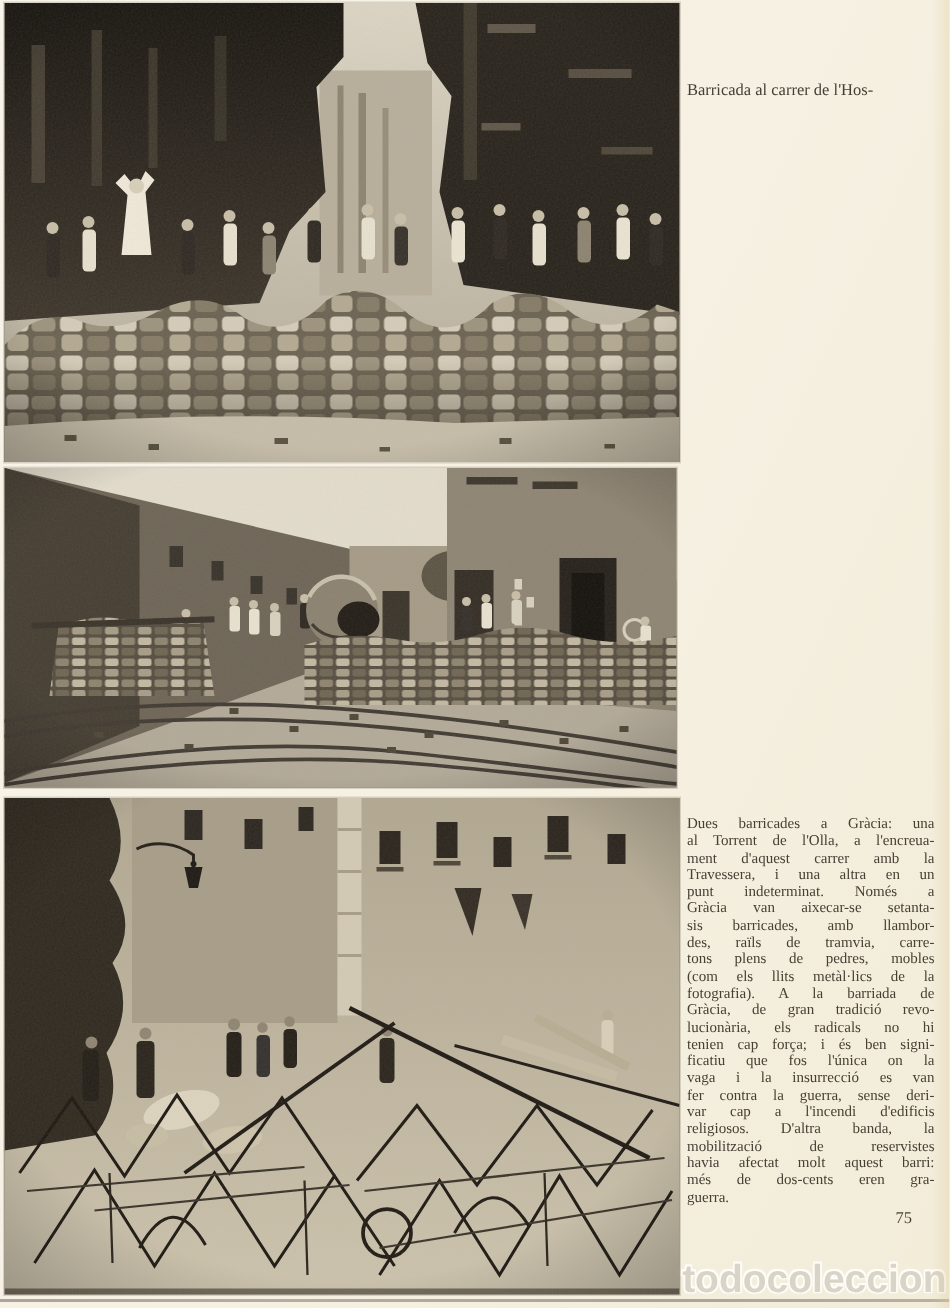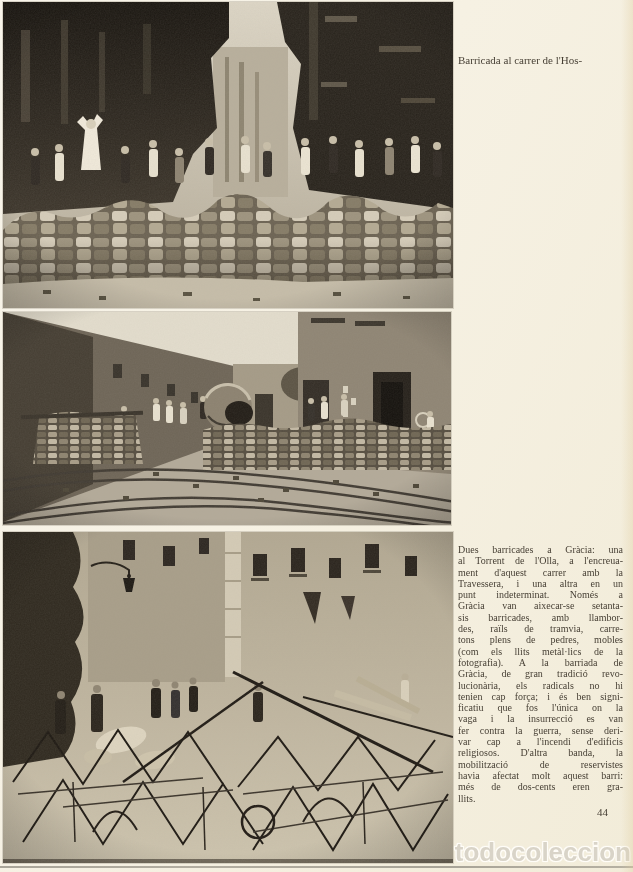--- a/index.html
+++ b/index.html
@@ -350,22 +350,22 @@
       <div class="cap-line">lucionària, els radicals no hi</div>
       <div class="cap-line">tenien cap força; i és ben signi-</div>
       <div class="cap-line">ficatiu que fos l'única on la</div>
       <div class="cap-line">vaga i la insurrecció es van</div>
       <div class="cap-line">fer contra la guerra, sense deri-</div>
       <div class="cap-line">var cap a l'incendi d'edificis</div>
       <div class="cap-line">religiosos. D'altra banda, la</div>
       <div class="cap-line">mobilització de reservistes</div>
       <div class="cap-line">havia afectat molt aquest barri:</div>
       <div class="cap-line">més de dos-cents eren gra-</div>
-      <div class="cap-line">llits.</div>
+      <div class="cap-line">guerra.</div>
     </div>
 
-  <div class="page-number">44</div>
+  <div class="page-number">75</div>
 
   <div class="watermark">todocoleccion</div>
 
   <div class="bottom-rule"></div>
   <div class="edge-shade"></div>
 </div>
 
 </body></html>

